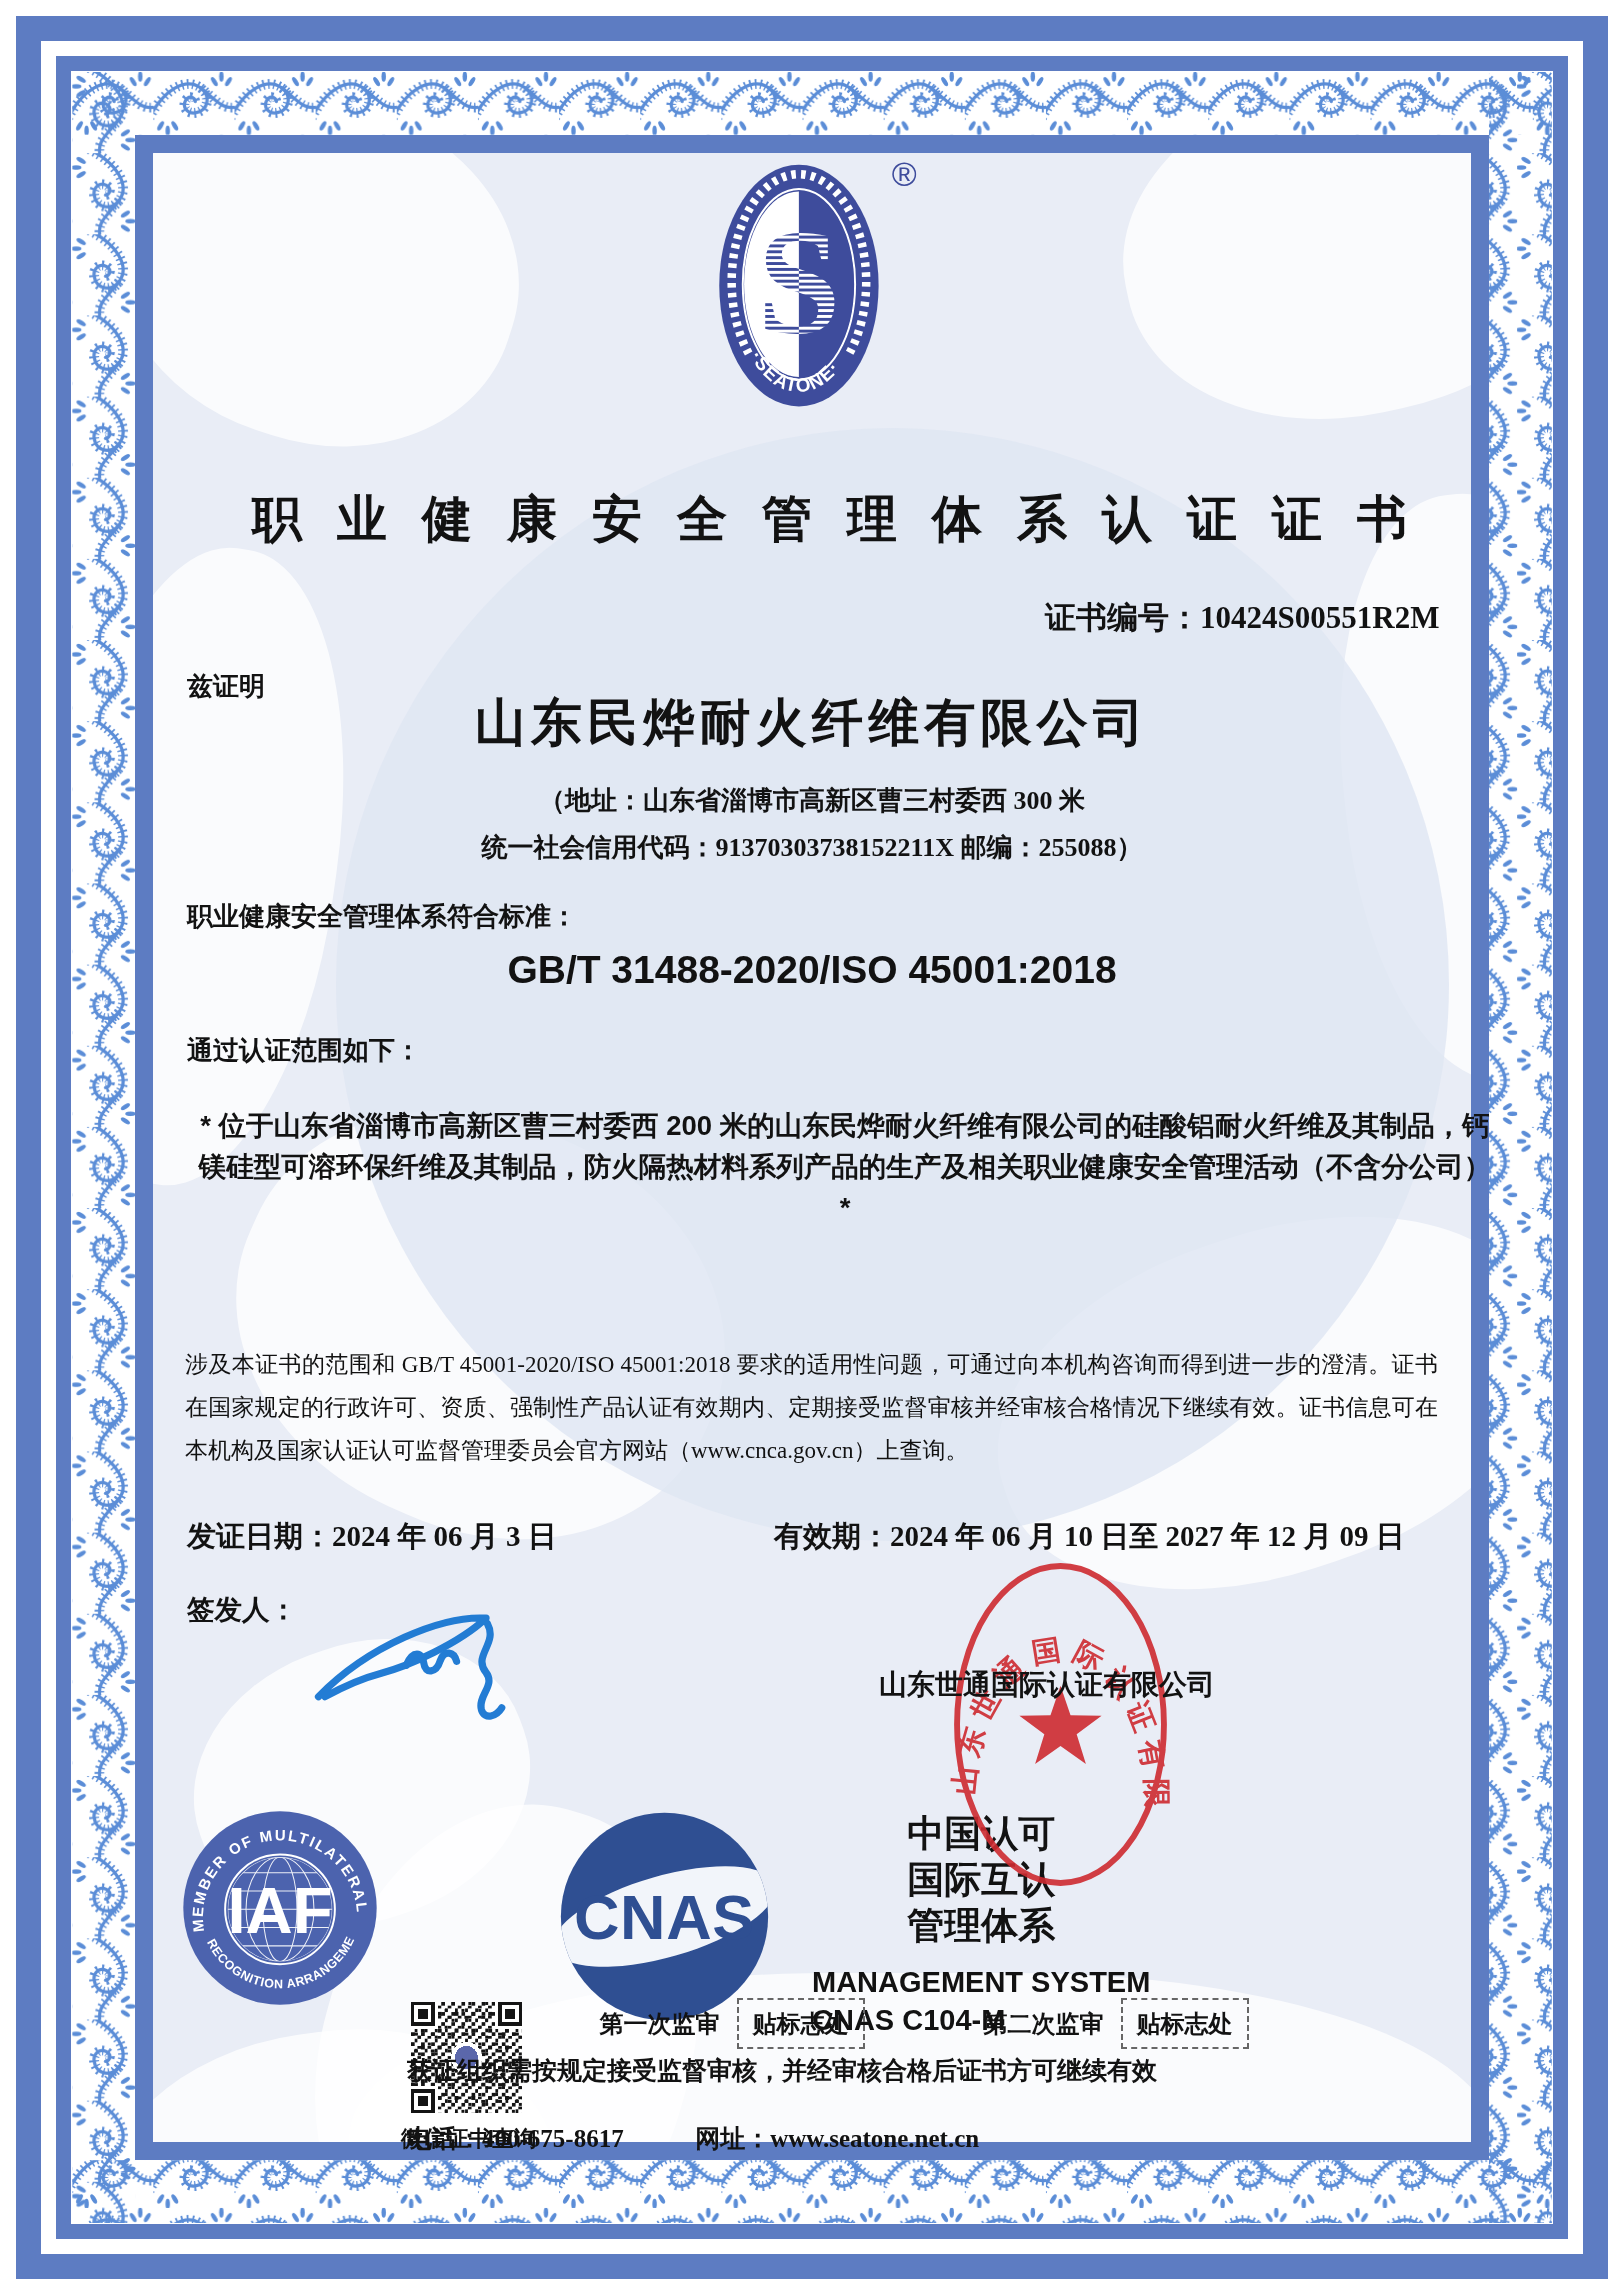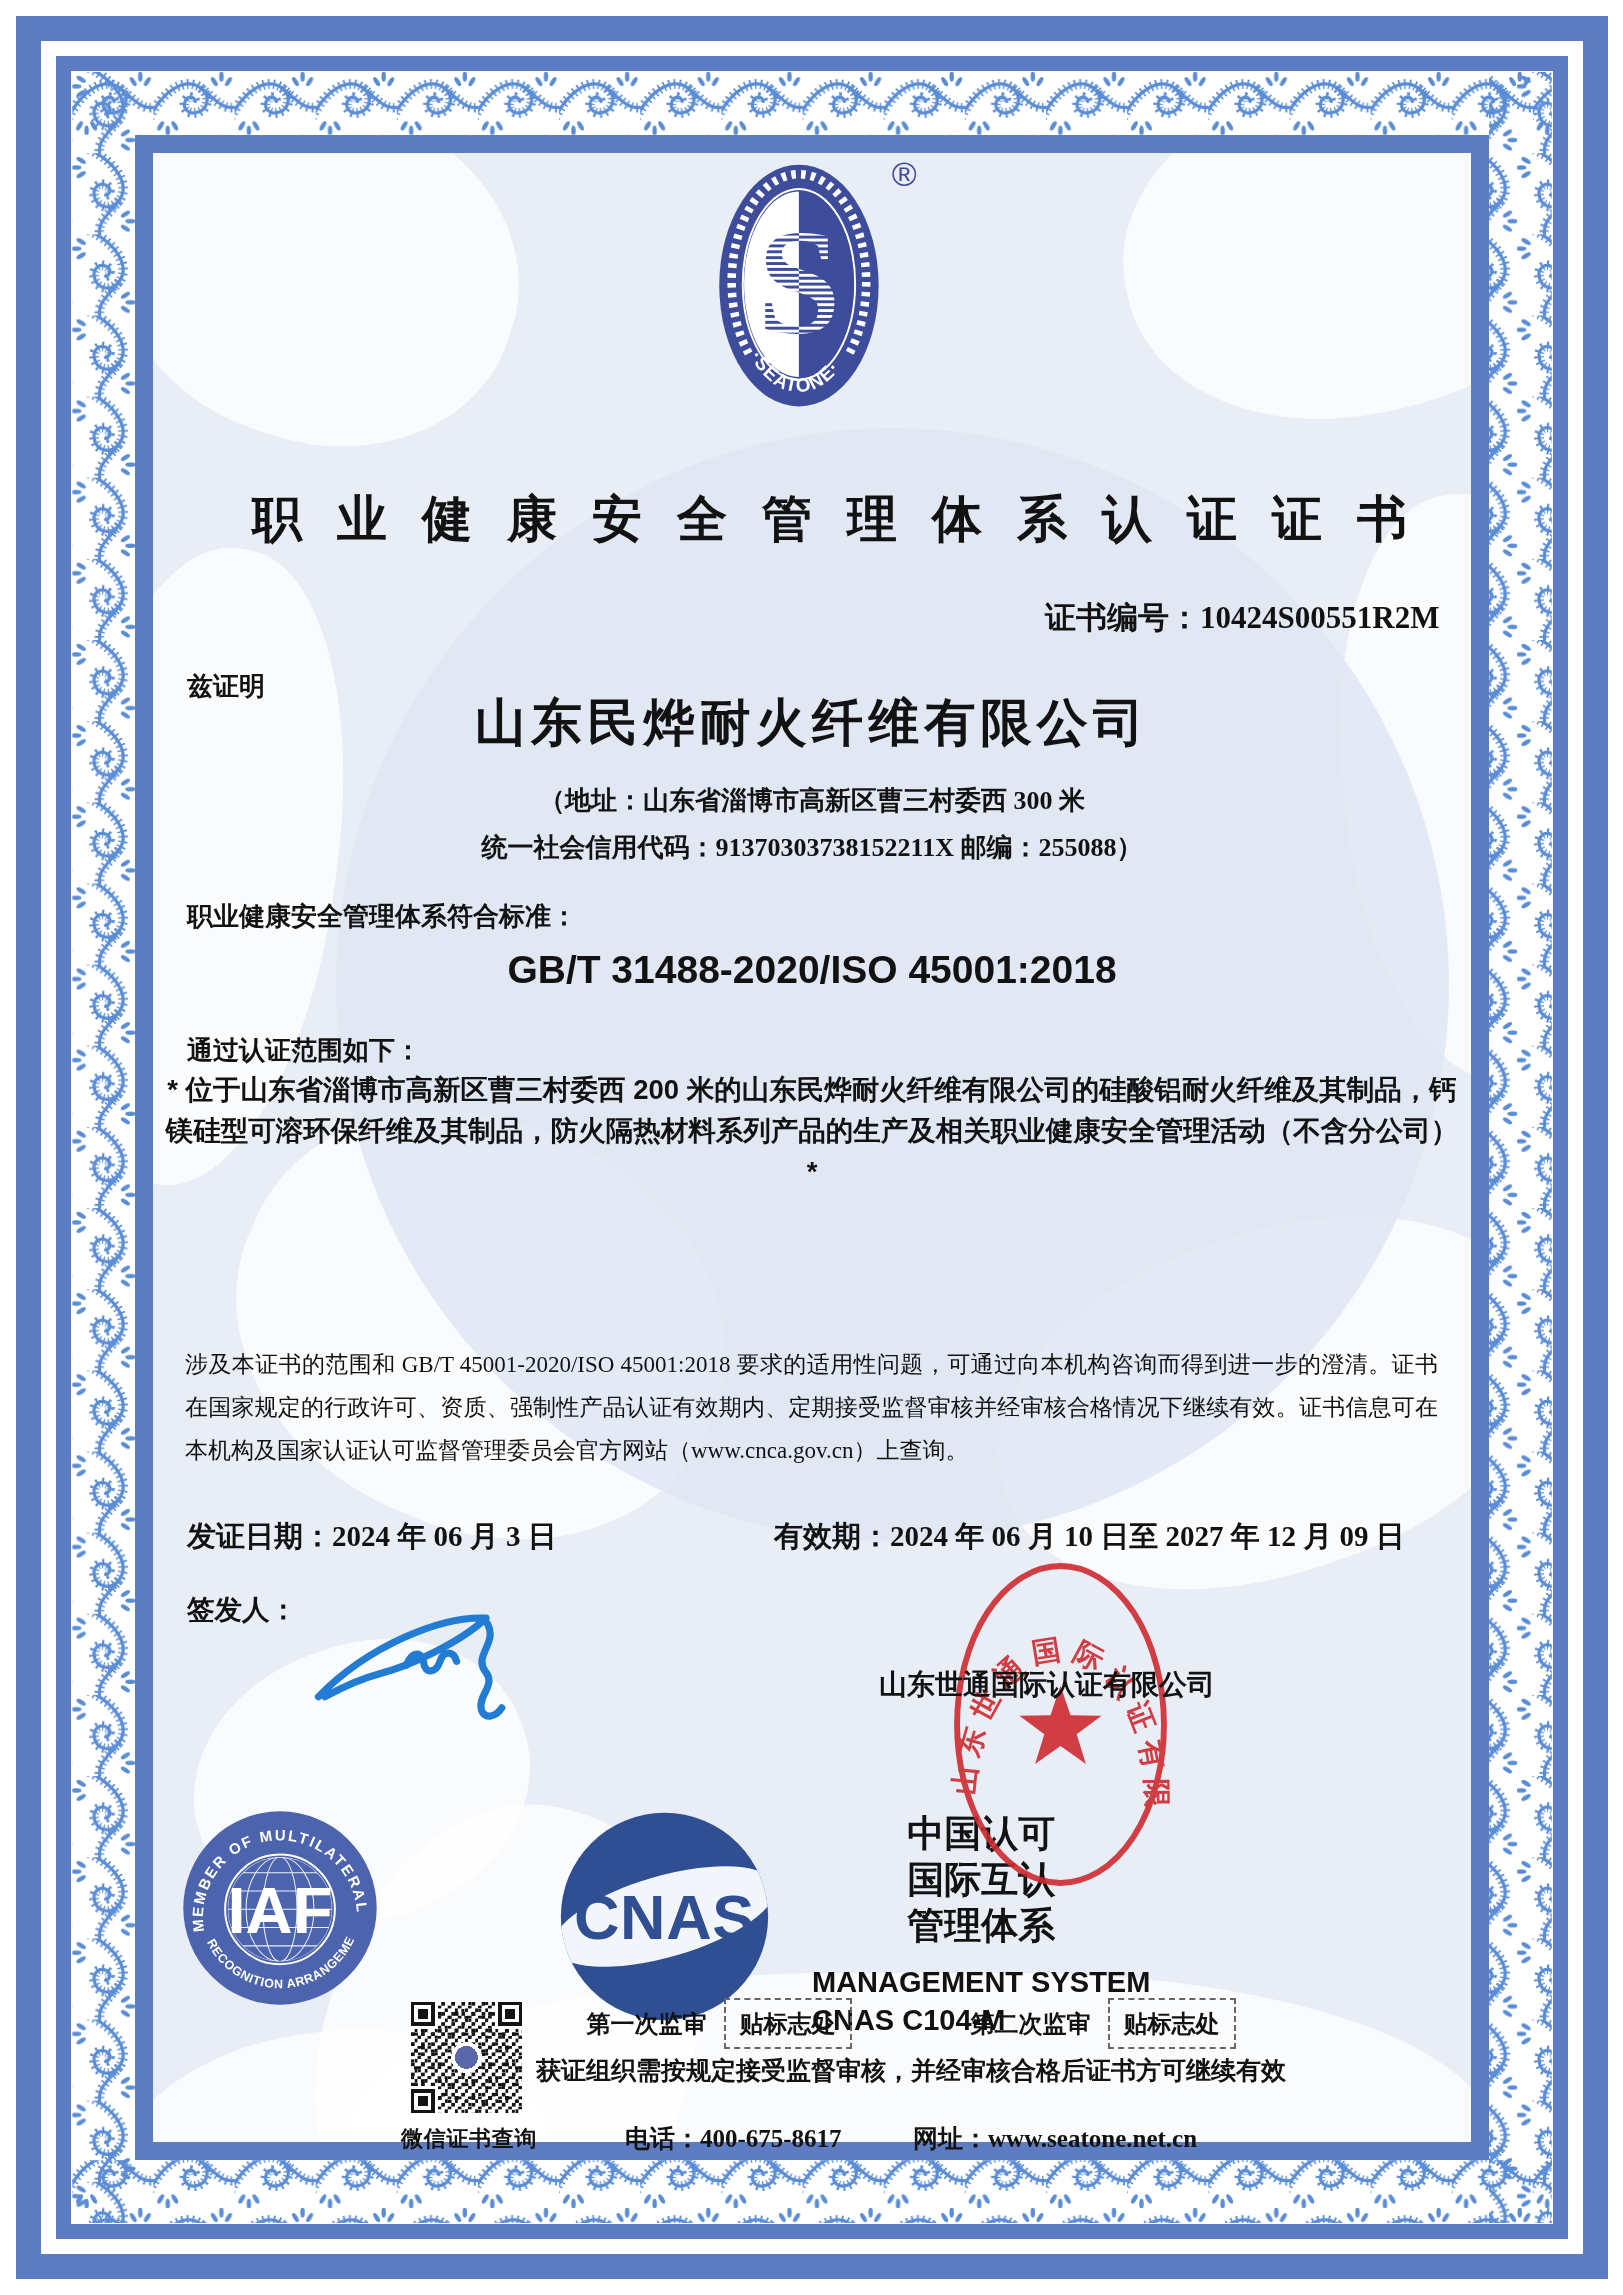--- a/index.html
+++ b/index.html
@@ -26,21 +26,21 @@
   .addr{font-weight:700;font-size:26px;text-align:center;width:100%;}
   .standard{font-family:"Liberation Sans",sans-serif;font-weight:700;font-size:39px;text-align:center;width:100%;}
   .scope{position:absolute;left:50%;transform:translateX(-50%);width:1296px;
          font-family:"Liberation Sans",sans-serif;font-weight:700;font-size:27.5px;line-height:41px;
          text-align:center;white-space:normal;}
   .legal{position:absolute;left:185px;width:1253px;font-size:23px;line-height:43px;text-align:justify;white-space:normal;}
   .dateline{font-weight:600;font-size:29px;}
   .issuer{font-weight:700;font-size:28px;z-index:3;}
   .acc-cjk{font-family:Liberation Mono, monospace;font-weight:600;font-size:37px;line-height:46px;white-space:nowrap;text-align:center;}
   .acc-en{font-family:"Liberation Sans",sans-serif;font-weight:800;font-size:29px;line-height:38px;white-space:nowrap;}
-  .footerblock{position:absolute;left:394px;width:1034px;text-align:center;}
+  .footerblock{position:absolute;left:407px;width:1034px;text-align:left;}
   .suprow{display:flex;justify-content:center;align-items:center;gap:17px;}
   .suplabel{font-weight:700;font-size:24px;white-space:nowrap;}
   .supbox{width:124px;height:47px;border:2px dashed #666;display:flex;align-items:center;justify-content:center;
           font-weight:700;font-size:24px;white-space:nowrap;}
   .supspacer{width:85px;height:0.7px;}
   .bnote{font-weight:700;font-size:25px;white-space:nowrap;}
   .qrwrap{position:absolute;left:401px;top:2002px;width:131px;text-align:center;}
   .qrcap{font-weight:700;font-size:22px;letter-spacing:0.7px;margin-top:9.2px;white-space:nowrap;}
 </style>
 </head>
@@ -134,21 +134,21 @@
   <div class="line label" style="left:187px;top:669px;">兹证明</div>
 
   <div class="line company" style="top:689px;">山东民烨耐火纤维有限公司</div>
   <div class="line addr" style="top:783px;">（地址：山东省淄博市高新区曹三村委西 300 米</div>
   <div class="line addr" style="top:830px;">统一社会信用代码：91370303738152211X 邮编：255088）</div>
 
   <div class="line label" style="left:187px;top:899px;">职业健康安全管理体系符合标准：</div>
   <div class="line standard" style="top:948px;">GB/T 31488-2020/ISO 45001:2018</div>
   <div class="line label" style="left:187px;top:1033px;">通过认证范围如下：</div>
 
-  <div class="scope" style="top:1069px;">* 位于山东省淄博市高新区曹三村委西 200 米的山东民烨耐火纤维有限公司的硅酸铝耐火纤维及其制品，钙镁硅型可溶环保纤维及其制品，防火隔热材料系列产品的生产及相关职业健康安全管理活动（不含分公司）*</div>
+  <div class="scope" style="top:1105px;margin-left:33px;">* 位于山东省淄博市高新区曹三村委西 200 米的山东民烨耐火纤维有限公司的硅酸铝耐火纤维及其制品，钙镁硅型可溶环保纤维及其制品，防火隔热材料系列产品的生产及相关职业健康安全管理活动（不含分公司）*</div>
 
   <div class="legal" style="top:1343px;">涉及本证书的范围和 GB/T 45001-2020/ISO 45001:2018 要求的适用性问题，可通过向本机构咨询而得到进一步的澄清。证书在国家规定的行政许可、资质、强制性产品认证有效期内、定期接受监督审核并经审核合格情况下继续有效。证书信息可在本机构及国家认证认可监督管理委员会官方网站（www.cnca.gov.cn）上查询。</div>
 
   <div class="line dateline" style="left:187px;top:1517px;">
     <span>发证日期：</span><span>2024 年 06 月 3 日</span>
   </div>
   <div class="line dateline" style="left:774px;top:1517px;">
     <span>有效期：</span><span>2024 年 06 月 10 日至 2027 年 12 月 09 日</span>
   </div>
   <div class="line label" style="left:187px;top:1592px;font-size:27.5px;">签发人：</div>

